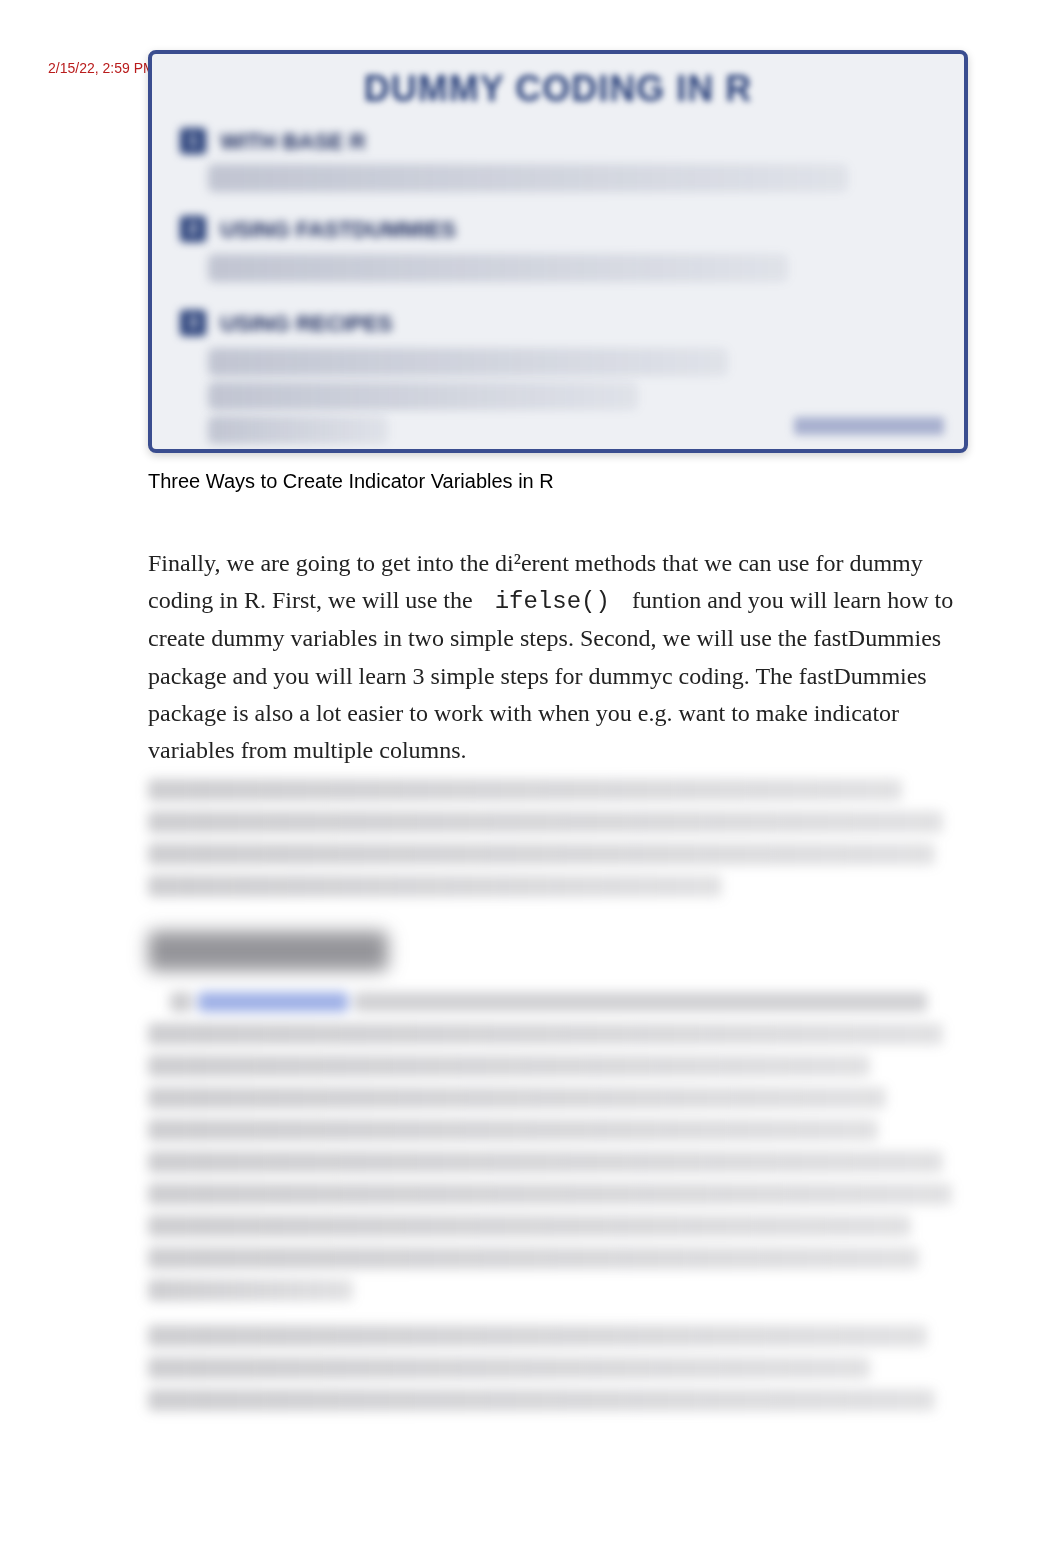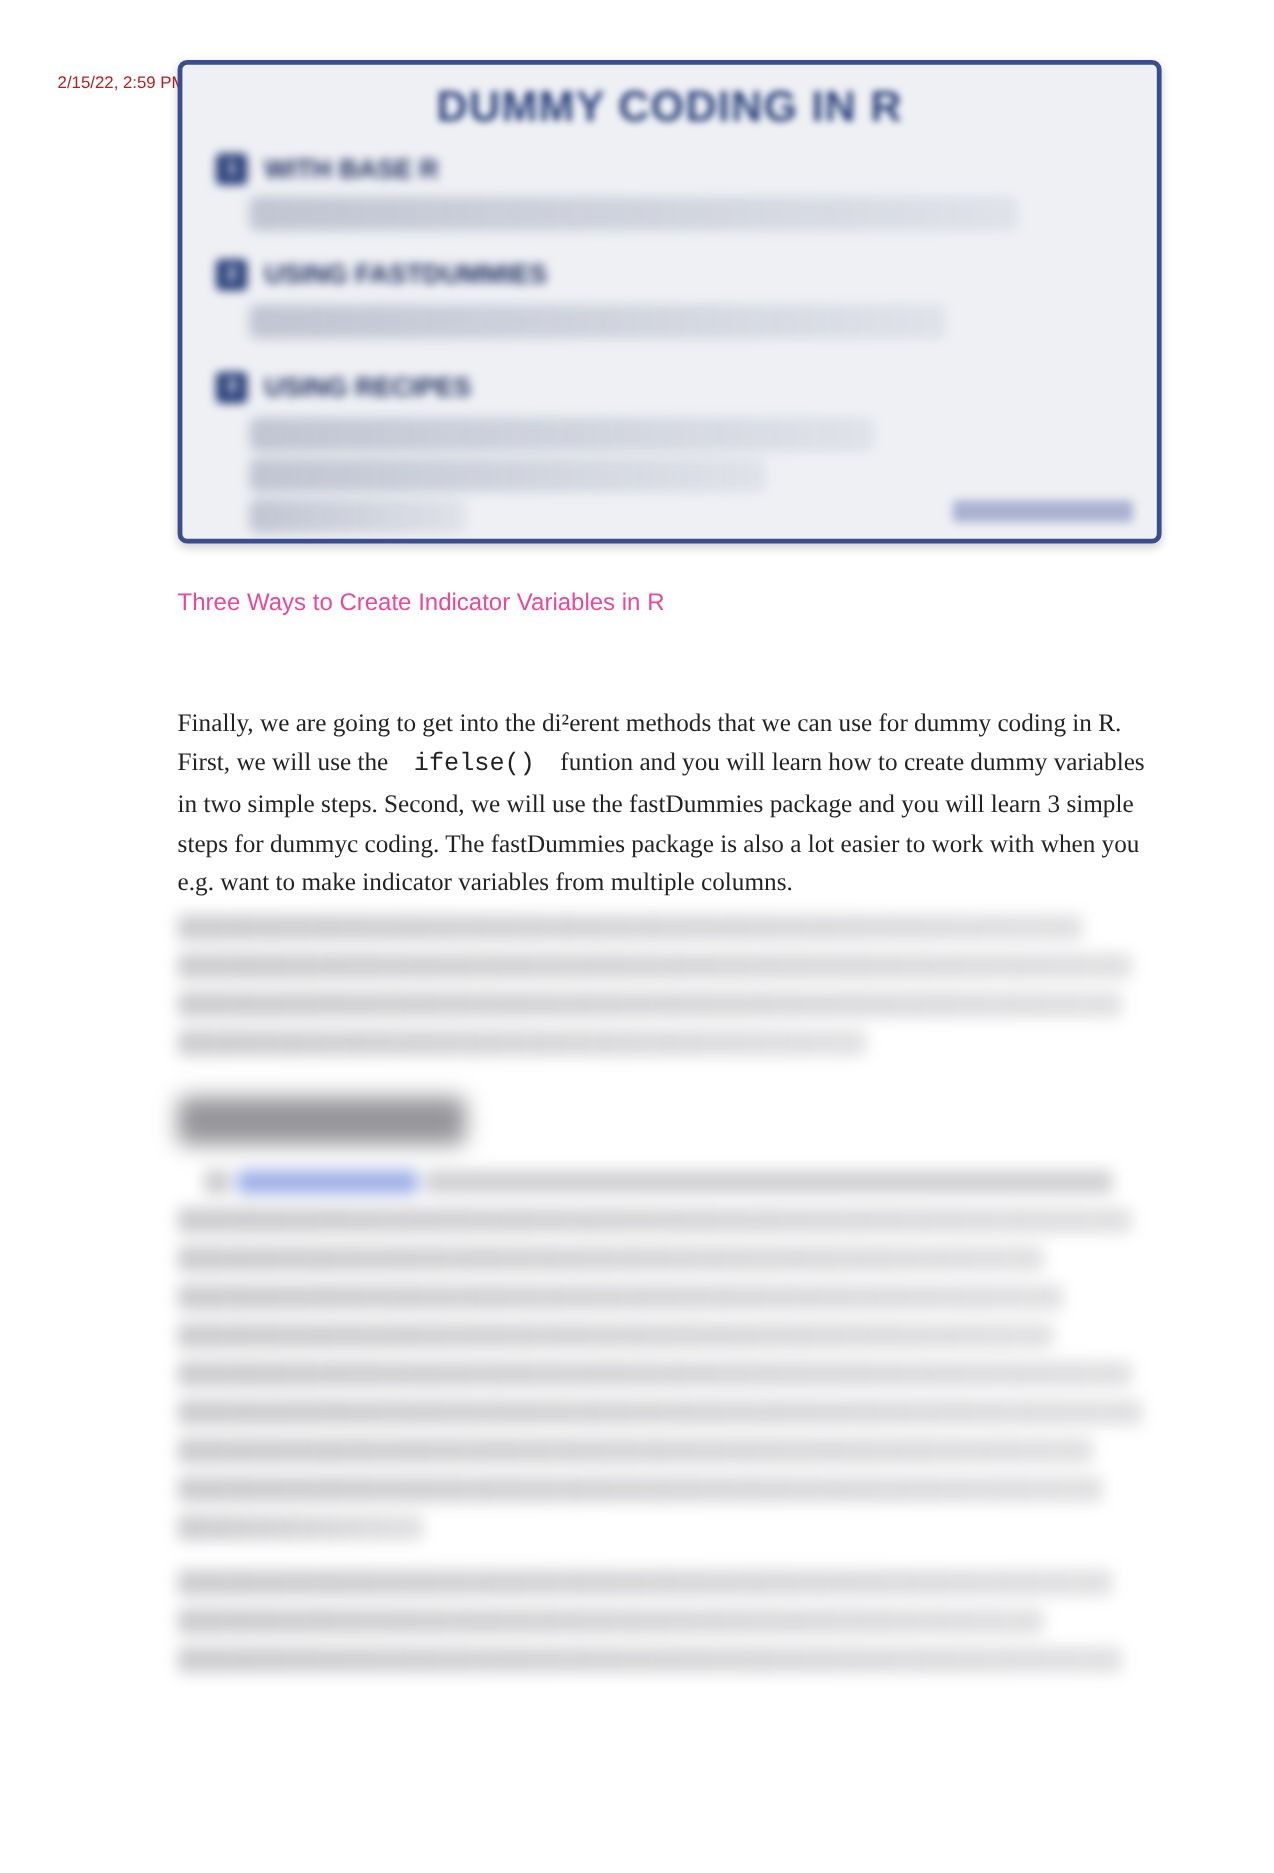--- a/index.html
+++ b/index.html
@@ -16,22 +16,22 @@
     .s1 { top: 74px; font-size: 22px; }
     .s2 { top: 162px; font-size: 22px; }
     .s3 { top: 256px; font-size: 22px; }
     .code-blur { position: absolute; left: 56px; height: 28px; background: linear-gradient(90deg, rgba(60,70,110,0.25), rgba(60,70,110,0.08)); border-radius: 6px; filter: blur(5px); }
     .cb1 { top: 110px; width: 640px; }
     .cb2 { top: 200px; width: 580px; }
     .cb3 { top: 294px; width: 520px; }
     .cb4 { top: 328px; width: 430px; }
     .cb5 { top: 362px; width: 180px; }
     .fig-link { position: absolute; right: 20px; bottom: 14px; width: 150px; height: 18px; background: rgba(40,60,140,0.35); filter: blur(4px); border-radius: 3px; }
-    .caption { margin-top: 38px; font-size: 20px; color: #ec4899; font-family: Arial, Helvetica, sans-serif; }
-    .para { margin-top: 72px; font-size: 21px; line-height: 1.55; color: #222; }
+    .caption { margin-top: 17px; font-size: 20px; color: #000000; font-family: Arial, Helvetica, sans-serif; }
+    .para { margin-top: 52px; font-size: 24px; line-height: 1.55; color: #222; }
     .para .code { font-family: 'Courier New', monospace; padding: 0 16px; }
     .blurred-block { margin-top: 10px; filter: blur(6px); color: #6a6a6a; user-select: none; }
     .bline { height: 22px; margin: 10px 0; border-radius: 4px; background: linear-gradient(90deg, rgba(90,90,100,0.30), rgba(90,90,100,0.18)); }
     .h2blur { margin-top: 34px; height: 40px; width: 240px; background: rgba(60,60,70,0.55); filter: blur(7px); border-radius: 6px; }
     .linkish { display: inline-block; height: 20px; width: 150px; background: rgba(40,80,200,0.45); border-radius: 3px; vertical-align: -3px; }
     .spacer-bottom { height: 260px; }
   </style>
 </head>
 <body>
 

